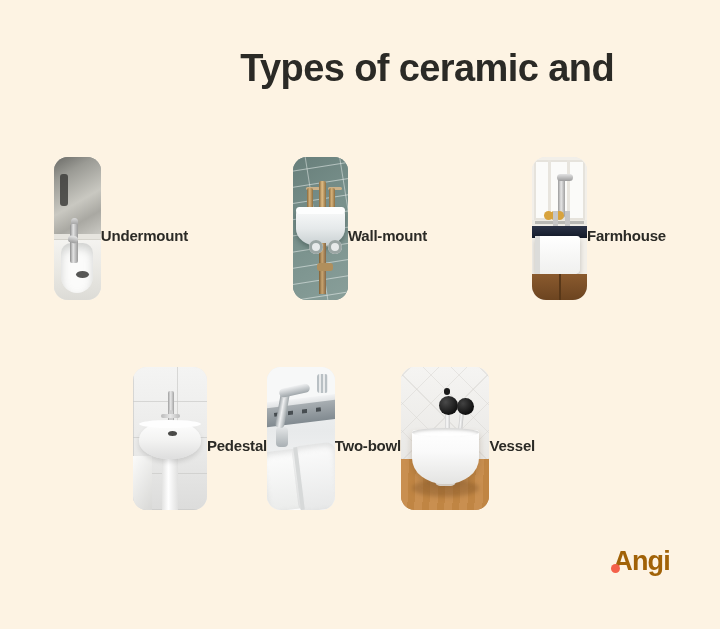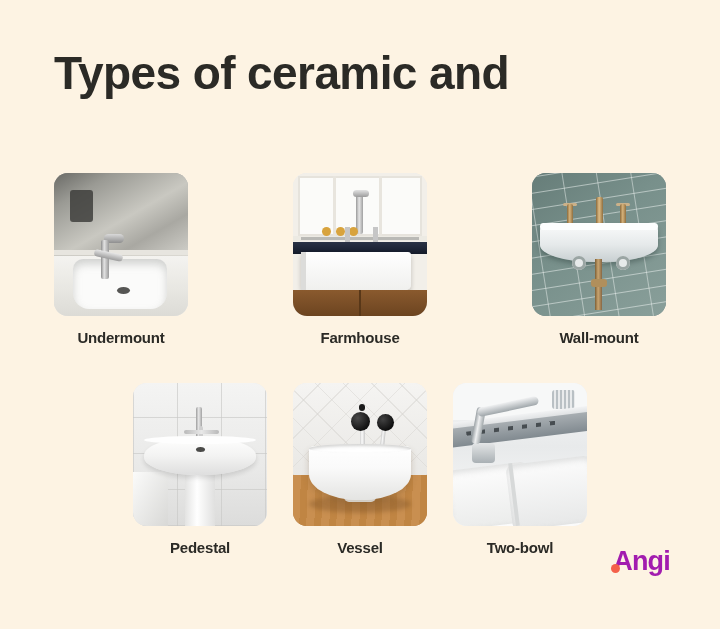--- a/index.html
+++ b/index.html
@@ -24,42 +24,42 @@
   }
 
   
   .title-block {
     position: absolute;
     left: 54px;
     top: 46px;
     width: 560px;
   }
   .title-line {
-    font-size: 46px;
+    font-size: 38px;
     font-weight: bold;
     line-height: 1.18;
     color: #2B2A26;
     letter-spacing: -0.6px;
     white-space: nowrap;
+    text-align: right;
   }
 
   
   .row {
     position: absolute;
     display: flex;
   }
   .row-1 { left: 54px; top: 157px; width: 612px; justify-content: space-between; }
-  .row-2 { left: 133px; top: 367px; width: 454px; justify-content: space-between; }
+  .row-2 { left: 133px; top: 367px; width: 454px; justify-content: flex-start; }
 
   .cell {
     width: 134px;
     display: flex;
-    flex-direction: column;
+    flex-direction: row;
     align-items: center;
-    margin-top: 16px;
   }
 
   .tile {
     width: 134px;
     height: 143px;
     border-radius: 14px;
     overflow: hidden;
     position: relative;
     background: #e9eaec;
   }
@@ -79,21 +79,21 @@
     text-align: center;
   }
 
   
   .logo {
     position: absolute;
     right: 50px;
     top: 548px;
     font-size: 27px;
     font-weight: bold;
-    color: #a21caf;
+    color: #a16207;
     letter-spacing: -0.8px;
     line-height: 1;
   }
   .logo .logo-swoosh {
     display: inline-block;
     width: 9px;
     height: 9px;
     border-radius: 50%;
     background: #F4604A;
     position: relative;
@@ -265,20 +265,41 @@
           <div class="um-drain"></div>
         </div>
       </div>
       <div class="caption">Undermount</div>
     </div>
 
 
     <div class="cell">
       <div class="tile">
         <div class="tile-art">
+          <div class="wm-bg"></div>
+            <div class="wm-tiles"></div>
+          <div class="wm-cross1"></div>
+            <div class="wm-cross3"></div>
+          <div class="wm-tap1"></div>
+            <div class="wm-tap2"></div>
+            <div class="wm-tap3"></div>
+          <div class="wm-basin"></div>
+            <div class="wm-lip"></div>
+          <div class="wm-pipe"></div>
+            <div class="wm-trap"></div>
+          <div class="wm-br1"></div>
+            <div class="wm-br2"></div>
+        </div>
+      </div>
+      <div class="caption">Wall-mount</div>
+    </div>
+
+    <div class="cell">
+      <div class="tile">
+        <div class="tile-art">
           <div class="fh-bg"></div>
             <div class="fh-window"></div>
           <div class="fh-mull1"></div>
             <div class="fh-mull2"></div>
           <div class="fh-faucet"></div>
             <div class="fh-fspout"></div>
           <div class="fh-sill"></div>
           <div class="fh-fruit1"></div>
             <div class="fh-fruit2"></div>
             <div class="fh-fruit3"></div>
@@ -288,61 +309,60 @@
           <div class="fh-counter"></div>
             <div class="fh-apron"></div>
             <div class="fh-apronsd"></div>
           <div class="fh-cab"></div>
             <div class="fh-cabline"></div>
         </div>
       </div>
       <div class="caption">Farmhouse</div>
     </div>
 
-    <div class="cell">
-      <div class="tile">
-        <div class="tile-art">
-          <div class="wm-bg"></div>
-            <div class="wm-tiles"></div>
-          <div class="wm-cross1"></div>
-            <div class="wm-cross3"></div>
-          <div class="wm-tap1"></div>
-            <div class="wm-tap2"></div>
-            <div class="wm-tap3"></div>
-          <div class="wm-basin"></div>
-            <div class="wm-lip"></div>
-          <div class="wm-pipe"></div>
-            <div class="wm-trap"></div>
-          <div class="wm-br1"></div>
-            <div class="wm-br2"></div>
-        </div>
-      </div>
-      <div class="caption">Wall-mount</div>
-    </div>
-
   </div>
 
   <div class="row row-2">
 
     <div class="cell">
       <div class="tile">
         <div class="tile-art">
           <div class="pd-bg"></div>
             <div class="pd-grout"></div>
           <div class="pd-tap"></div>
             <div class="pd-crossv"></div>
             <div class="pd-cross"></div>
           <div class="pd-shadL"></div>
             <div class="pd-col"></div>
           <div class="pd-bowl"></div>
             <div class="pd-rim"></div>
             <div class="pd-hole"></div>
         </div>
       </div>
       <div class="caption">Pedestal</div>
+    </div>
+
+    <div class="cell">
+      <div class="tile">
+        <div class="tile-art">
+          <div class="tb-bg"></div>
+            <div class="tb-back"></div>
+          <div class="tb-knob"></div>
+          <div class="tb-band2"></div>
+            <div class="tb-band"></div>
+            <div class="tb-holes"></div>
+          <div class="tb-bowlA"></div>
+            <div class="tb-bowlB"></div>
+            <div class="tb-div"></div>
+          <div class="tb-base"></div>
+            <div class="tb-neck"></div>
+            <div class="tb-spout"></div>
+        </div>
+      </div>
+      <div class="caption">Two-bowl</div>
     </div>
 
     <div class="cell">
       <div class="tile">
         <div class="tile-art">
           <div class="vs-bg"></div>
             <div class="vs-wall"></div>
             <div class="vs-counter"></div>
           <div class="vs-shadow"></div>
           <div class="vs-tapAs"></div>
@@ -351,39 +371,19 @@
             <div class="vs-tapA"></div>
             <div class="vs-tapB"></div>
           <div class="vs-foot"></div>
             <div class="vs-bowl"></div>
             <div class="vs-rim"></div>
         </div>
       </div>
       <div class="caption">Vessel</div>
     </div>
 
-    <div class="cell">
-      <div class="tile">
-        <div class="tile-art">
-          <div class="tb-bg"></div>
-            <div class="tb-back"></div>
-          <div class="tb-knob"></div>
-          <div class="tb-band2"></div>
-            <div class="tb-band"></div>
-            <div class="tb-holes"></div>
-          <div class="tb-bowlA"></div>
-            <div class="tb-bowlB"></div>
-            <div class="tb-div"></div>
-          <div class="tb-base"></div>
-            <div class="tb-neck"></div>
-            <div class="tb-spout"></div>
-        </div>
-      </div>
-      <div class="caption">Two-bowl</div>
-    </div>
-
   </div>
 
   <div class="logo">
     <span class="logo-swoosh"></span><span>Angi</span>
   </div>
 
 </div>
 
 </body></html>

